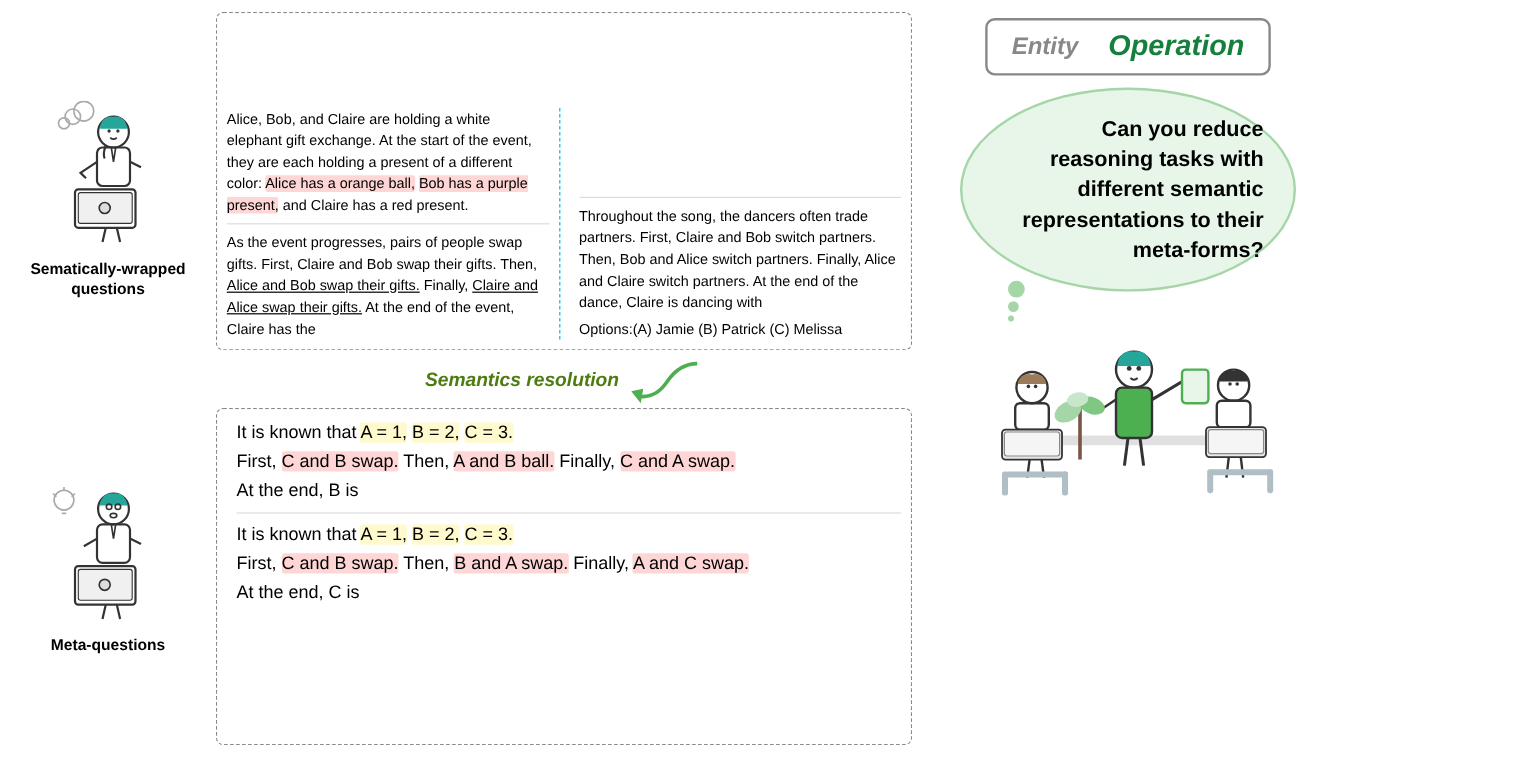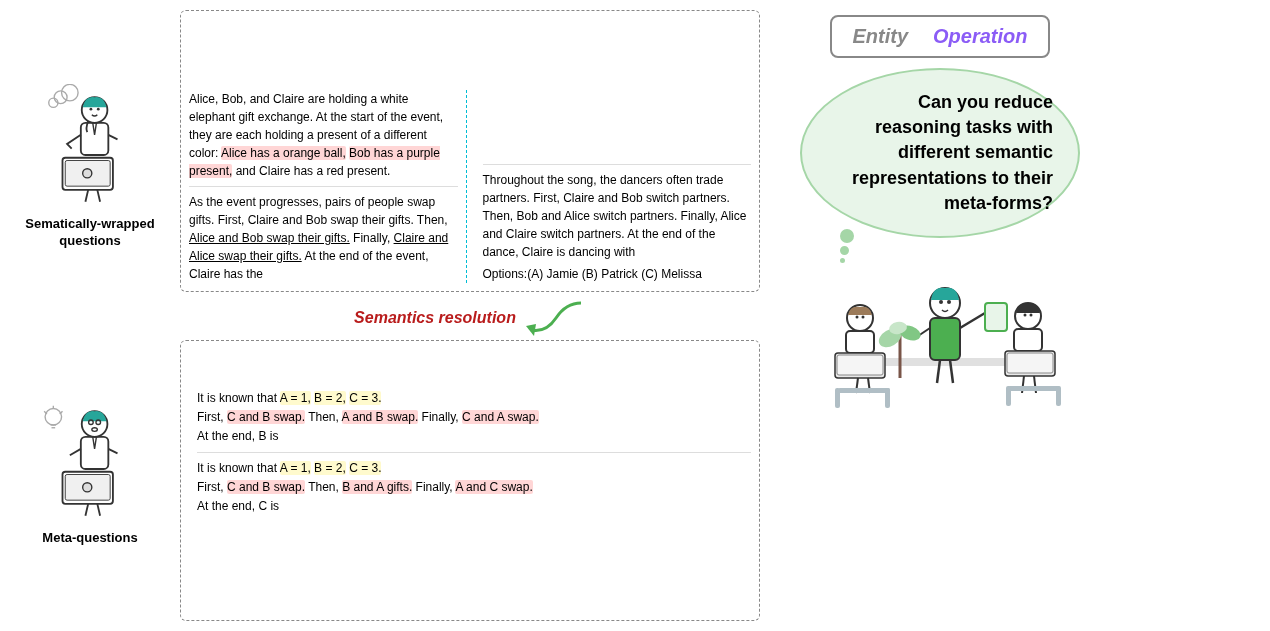--- a/index.html
+++ b/index.html
@@ -82,41 +82,40 @@
     .question-box:last-child {
       border-right: none;
       padding-right: 0;
       padding-left: 8px;
     }
 
     .semantics-label {
       text-align: center;
       font-style: italic;
       font-weight: bold;
-      color: #b91c1c;
+      color: #4d7c0f;
       font-size: 16px;
       margin: 4px 0;
     }
 
     .bottom-meta {
       display: flex;
       gap: 8px;
       flex: 1;
       border: 1.5px dashed #888;
       border-radius: 6px;
       padding: 8px;
     }
 
     .meta-box {
       flex: 1;
-      font-size: 12px;
+      font-size: 15px;
       line-height: 1.6;
       border-right: 1.5px dashed #00bcd4;
       padding-right: 8px;
-      margin-top: 40px;
     }
 
     .meta-box:last-child {
       border-right: none;
       padding-right: 0;
       padding-left: 8px;
     }
 
     
     .hl-pink { background-color: #ffd6d6; border-radius: 2px; }
@@ -146,23 +145,23 @@
 
     .entity-label {
       font-style: italic;
       font-size: 20px;
       font-weight: bold;
       color: #888;
     }
 
     .operation-label {
       font-style: italic;
-      font-size: 20px;
+      font-size: 24px;
       font-weight: bold;
-      color: #8b5cf6;
+      color: #15803d;
     }
 
     
     .thought-bubble-container {
       position: relative;
       width: 280px;
     }
 
     .thought-bubble {
       background: #e8f5e9;
@@ -327,25 +326,25 @@
       <svg width="60" height="40" viewBox="0 0 60 40">
         <path d="M 55 5 Q 40 5 30 20 Q 20 35 5 32" fill="none" stroke="#4caf50" stroke-width="3"></path>
         <polygon points="0,28 8,38 10,26" fill="#4caf50"></polygon>
       </svg>
     </div>
 
     <div class="bottom-meta">
 
       <div class="meta-box">
         <p>It is known that <span class="hl-yellow">A = 1,</span> <span class="hl-yellow">B = 2,</span> <span class="hl-yellow">C = 3.</span></p>
-        <p>First, <span class="hl-pink">C and B swap.</span> Then, <span class="hl-pink">A and B swap.</span> Finally, <span class="hl-pink">C and A swap.</span></p>
+        <p>First, <span class="hl-pink">C and B swap.</span> Then, <span class="hl-pink">A and B ball.</span> Finally, <span class="hl-pink">C and A swap.</span></p>
         <p>At the end, B is</p>
         <div class="q-separator"></div>
         <p>It is known that <span class="hl-yellow">A = 1,</span> <span class="hl-yellow">B = 2,</span> <span class="hl-yellow">C = 3.</span></p>
-        <p>First, <span class="hl-pink">C and B swap.</span> Then, <span class="hl-pink">B and A gifts.</span> Finally, <span class="hl-pink">A and C swap.</span></p>
+        <p>First, <span class="hl-pink">C and B swap.</span> Then, <span class="hl-pink">B and A swap.</span> Finally, <span class="hl-pink">A and C swap.</span></p>
         <p>At the end, C is</p>
       </div>
     </div>
   </div>
 
   <div class="right-col">
 
     <div class="entity-operation-box">
       <span class="entity-label">Entity</span>
       <span class="operation-label">Operation</span>

